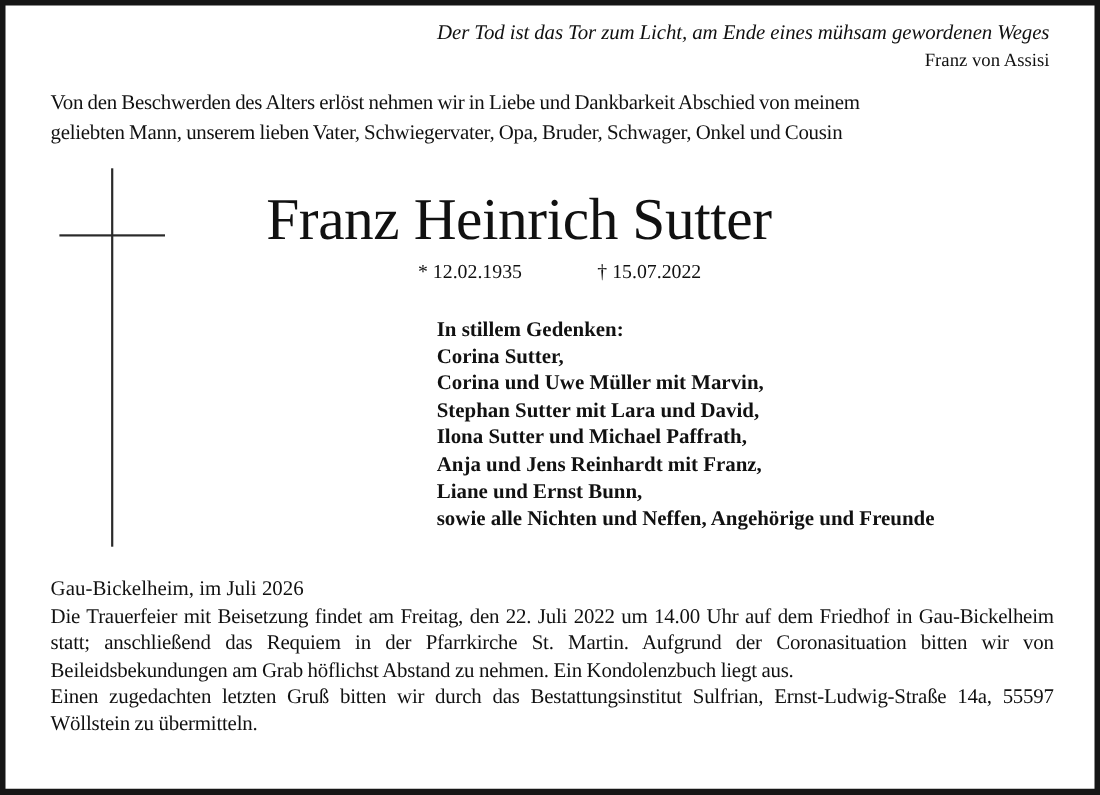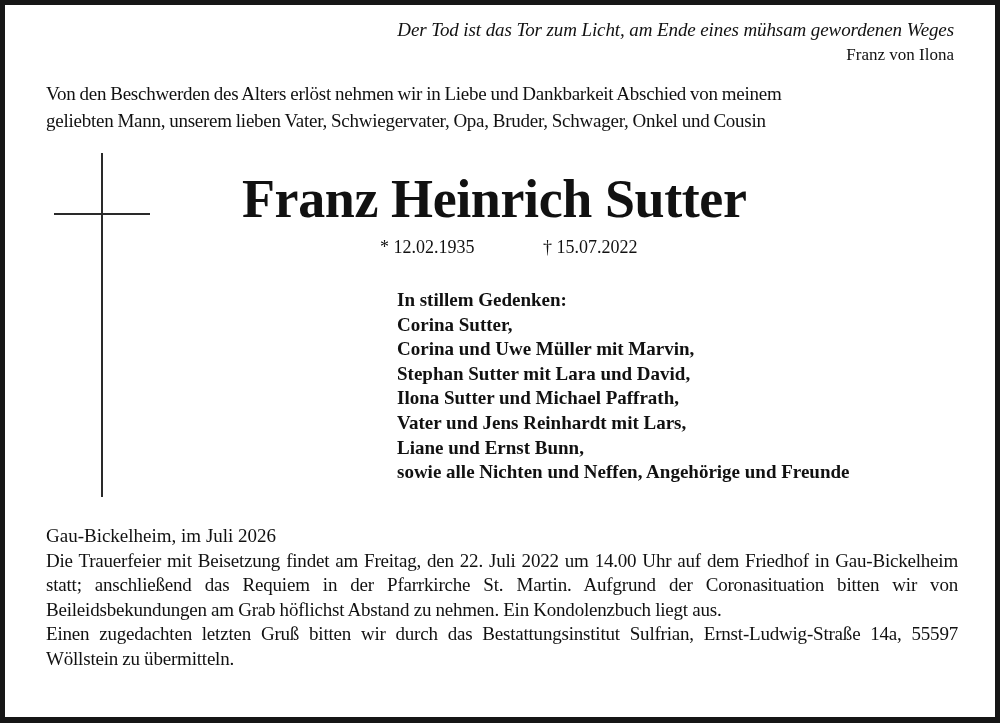--- a/index.html
+++ b/index.html
@@ -4,40 +4,40 @@
 <style>
   html, body { margin: 0; padding: 0; background: #ffffff; }
   body { width: 1000px; height: 723px; overflow: hidden; position: relative;
          font-family: "Liberation Serif", "DejaVu Serif", serif; color: #111; }
   .frame { position: absolute; left: 0; top: 0; width: 1000px; height: 723px;
            box-sizing: border-box; border: 5px solid #161616; border-top-width: 5px; border-bottom-width: 6px; }
   .abs { position: absolute; white-space: nowrap; }
   .quote { right: 46px; top: 19px; font-style: italic; font-size: 19px; text-align: right; letter-spacing: -0.1px; margin-left: 31px; }
   .quote-author { right: 46px; top: 45px; font-size: 17px; text-align: right; }
   .intro { left: 46px; top: 80px; font-size: 19px; line-height: 27px; letter-spacing: -0.25px; word-spacing: -0.5px; }
-  .name { left: 242px; top: 168px; font-size: 54px; font-weight: bold; letter-spacing: -0.4px; }
+  .name { left: 242px; top: 168px; font-size: 54px; font-weight: normal; letter-spacing: -0.4px; }
   .dates { top: 237px; font-size: 18px; }
   .birth { left: 380px; }
   .death { left: 543px; }
   .mourners { left: 397px; top: 288px; font-size: 19px; line-height: 24.6px; }
   .mourners .head { font-weight: bold; }
   .mourners .m { font-weight: bold; }
   .cross-v { position: absolute; left: 101px; top: 153px; width: 2px; height: 344px; background: #2a2a2a; }
   .cross-h { position: absolute; left: 54px; top: 213px; width: 96px; height: 2px; background: #2a2a2a; }
   .footer { left: 46px; top: 524px; width: 912px; font-size: 19px; line-height: 24.5px; white-space: normal; }
   .footer p { margin: 0; }
   .justify { text-align: justify; text-align-last: left; letter-spacing: -0.2px; word-spacing: -0.3px; }
 </style>
 </head>
 <body>
 
 <div class="frame"></div>
 
 <div class="abs quote">Der Tod ist das Tor zum Licht, am Ende eines mühsam gewordenen Weges</div>
-<div class="abs quote-author">Franz von Ilona</div>
+<div class="abs quote-author">Franz von Assisi</div>
 
 <div class="abs intro">
   <div>Von den Beschwerden des Alters erlöst nehmen wir in Liebe und Dankbarkeit Abschied von meinem</div>
   <div>geliebten Mann, unserem lieben Vater, Schwiegervater, Opa, Bruder, Schwager, Onkel und Cousin</div>
 </div>
 
 <div>
   <div class="cross-v"></div>
   <div class="cross-h"></div>
 </div>
@@ -45,21 +45,21 @@
 <div class="abs name">Franz Heinrich Sutter</div>
 <div class="abs dates birth">* 12.02.1935</div>
 <div class="abs dates death">† 15.07.2022</div>
 
 <div class="abs mourners">
   <div class="head">In stillem Gedenken:</div>
   <div class="m">Corina Sutter,</div>
   <div class="m">Corina und Uwe Müller mit Marvin,</div>
   <div class="m">Stephan Sutter mit Lara und David,</div>
   <div class="m">Ilona Sutter und Michael Paffrath,</div>
-  <div class="m">Vater und Jens Reinhardt mit Lars,</div>
+  <div class="m">Anja und Jens Reinhardt mit Franz,</div>
   <div class="m">Liane und Ernst Bunn,</div>
   <div class="m">sowie alle Nichten und Neffen, Angehörige und Freunde</div>
 </div>
 
 <div class="abs footer">
   <p>Gau-Bickelheim, im Juli 2026</p>
   <p class="justify">Die Trauerfeier mit Beisetzung findet am Freitag, den 22. Juli 2022 um 14.00 Uhr auf dem Friedhof in Gau-Bickelheim statt; anschließend das Requiem in der Pfarrkirche St. Martin. Aufgrund der Coronasituation bitten wir von Beileidsbekundungen am Grab höflichst Abstand zu nehmen. Ein Kondolenzbuch liegt aus.</p>
   <p class="justify">Einen zugedachten letzten Gruß bitten wir durch das Bestattungsinstitut Sulfrian, Ernst-Ludwig-Straße 14a, 55597 Wöllstein zu übermitteln.</p>
 </div>
 

